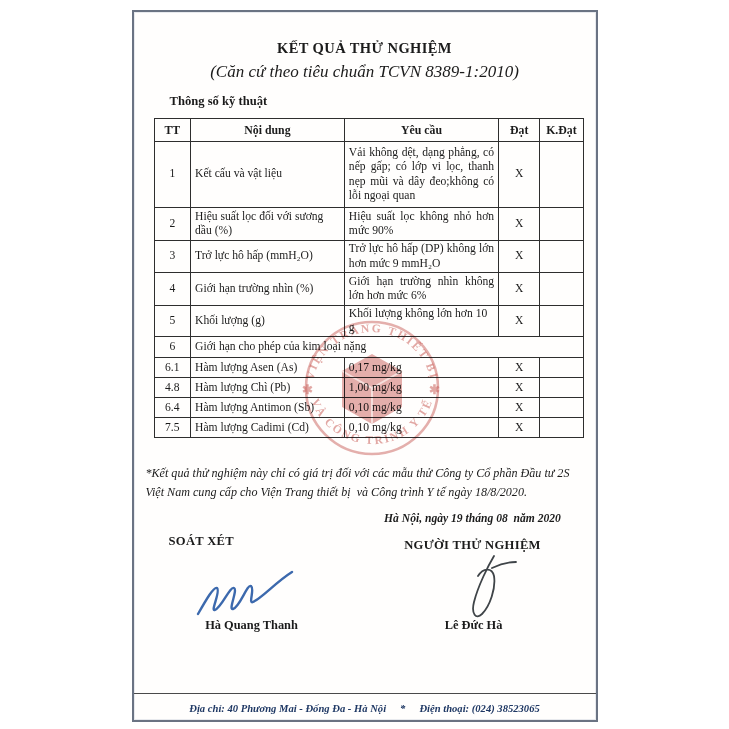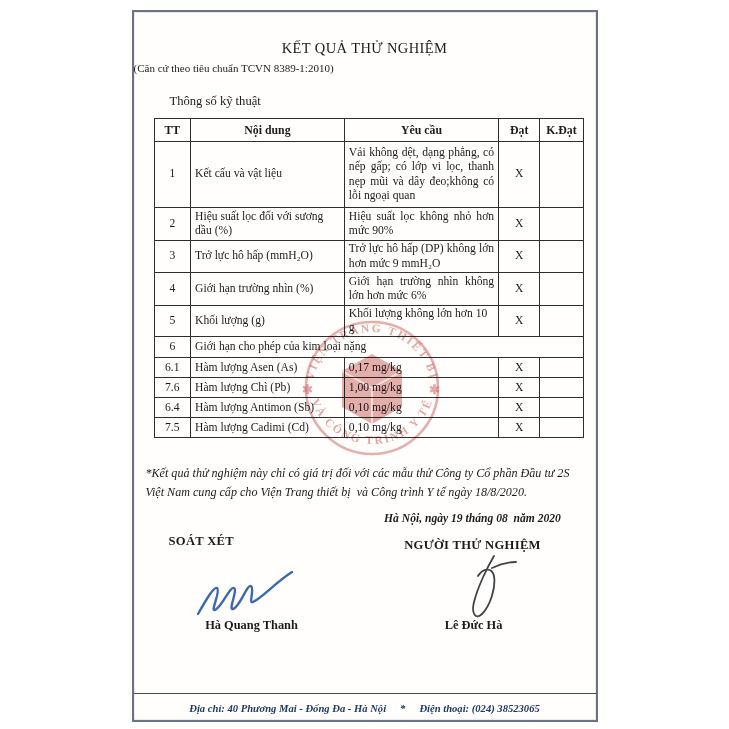--- a/index.html
+++ b/index.html
@@ -2,25 +2,25 @@
 <html lang="vi"><head>
 <meta charset="utf-8">
 <style>
   html,body{margin:0;padding:0;background:#ffffff;}
   body{width:729px;height:729px;overflow:hidden;
        font-family:"Liberation Serif","DejaVu Serif",serif;color:#1b1b1b;}
   .page{position:relative;width:462px;height:708px;margin:10px auto 0;
         background:#fffefd;border:2px solid #6a7383;
         box-shadow:inset 0 0 0 1px #e8eaee;}
   .doc-title{position:absolute;top:28px;left:0;width:100%;text-align:center;
-        font-size:14.5px;font-weight:normal;letter-spacing:.4px;}
-  .doc-subtitle{position:absolute;top:50px;left:0;width:100%;
-        font-size:11px;}
+        font-size:14.5px;font-weight:bold;letter-spacing:.4px;}
+  .doc-subtitle{position:absolute;top:50px;left:0;width:100%;text-align:center;
+        font-size:17px;font-style:italic;}
   .section-heading{position:absolute;top:82px;left:36px;
-        font-size:12.6px;font-weight:normal;}
+        font-size:12.6px;font-weight:bold;}
   .spec-table{position:absolute;top:106px;left:20px;width:430px;
         border-collapse:collapse;font-size:11.6px;line-height:1.22;}
   .spec-table td,.spec-table th{border:1px solid #2e2e2e;padding:1px 4px;
         background:transparent;vertical-align:middle;}
   .spec-table th{font-weight:bold;text-align:center;font-size:11.8px;}
   .c-tt{text-align:center;width:30px;}
   .c-nd{width:165px;text-align:left;}
   .c-yc{width:165px;text-align:left;}
   .c-yc.just{text-align:justify;text-justify:inter-word;}
   .c-dat{width:35px;text-align:center;}
@@ -112,21 +112,21 @@
       <td class="c-nd" colspan="4">Giới hạn cho phép của kim loại nặng</td>
     </tr>
     <tr class="rs">
       <td class="c-tt">6.1</td>
       <td class="c-nd">Hàm lượng Asen (As)</td>
       <td class="c-yc">0,17 mg/kg</td>
       <td class="c-dat">X</td>
       <td class="c-kdat"></td>
     </tr>
     <tr class="rs">
-      <td class="c-tt">7.6</td>
+      <td class="c-tt">4.8</td>
       <td class="c-nd">Hàm lượng Chì (Pb)</td>
       <td class="c-yc">1,00 mg/kg</td>
       <td class="c-dat">X</td>
       <td class="c-kdat"></td>
     </tr>
     <tr class="rs">
       <td class="c-tt">6.4</td>
       <td class="c-nd">Hàm lượng Antimon (Sb)</td>
       <td class="c-yc">0,10 mg/kg</td>
       <td class="c-dat">X</td>

